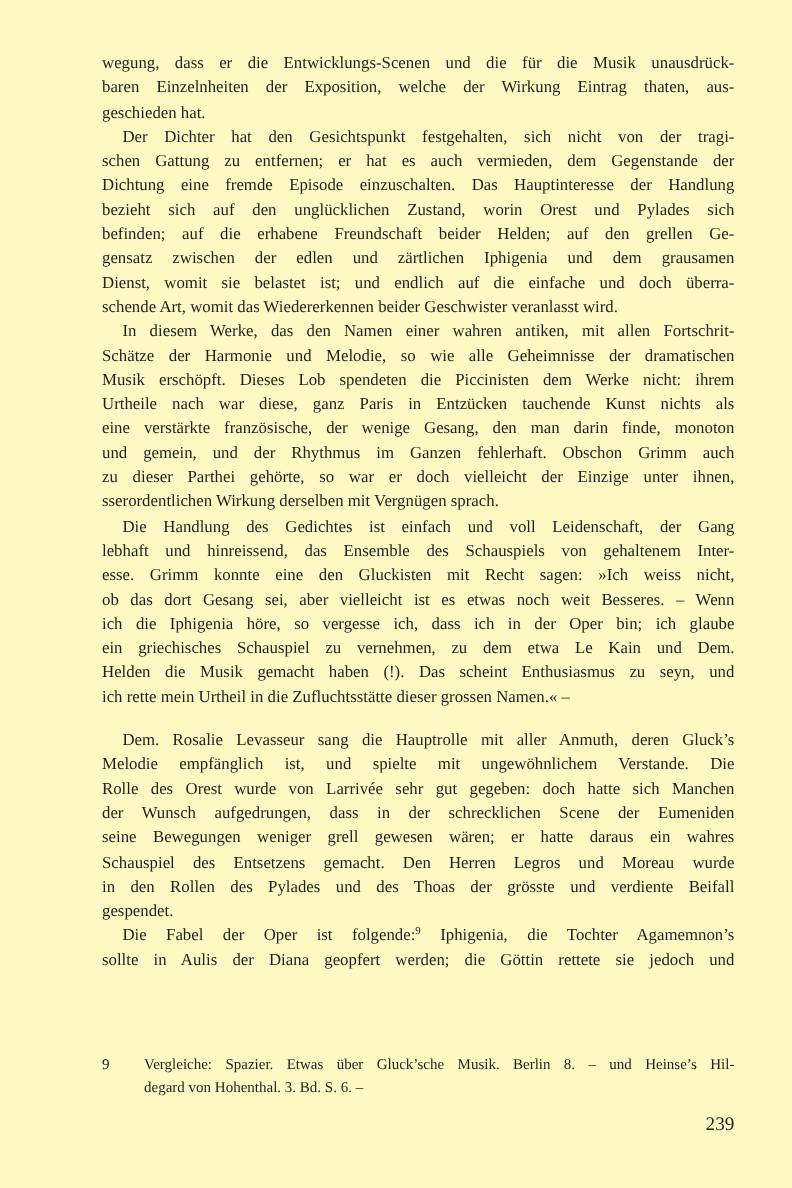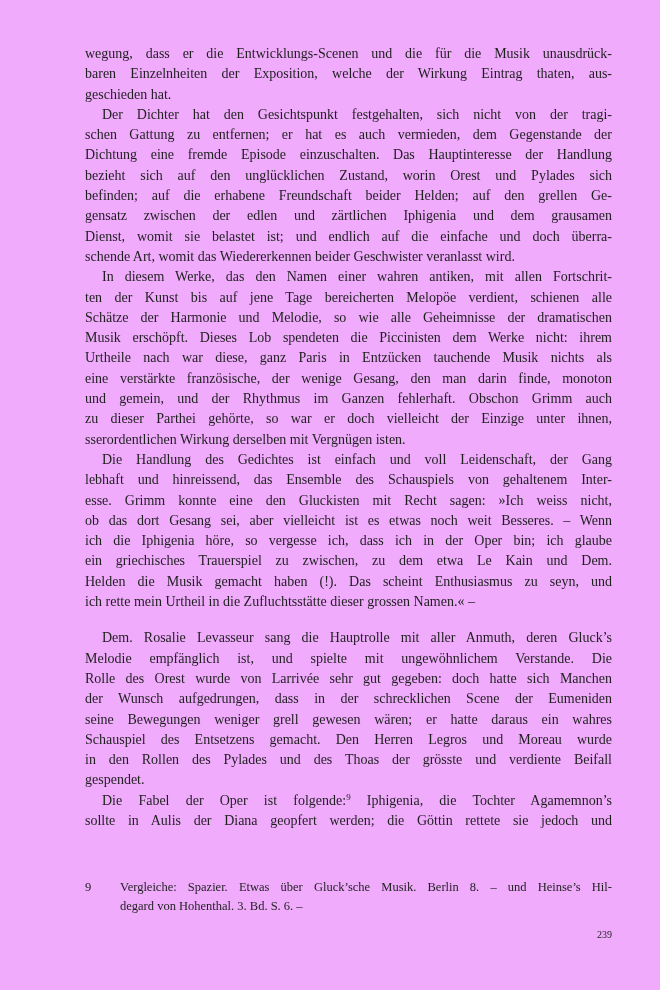--- a/index.html
+++ b/index.html
@@ -1,20 +1,20 @@
 <!DOCTYPE html>
 <html><head>
 <meta charset="utf-8">
 <style>
   html, body { margin: 0; padding: 0; background: #ffffff; }
   .page {
     position: relative;
     width: 660px;
     height: 990px;
-    background: #f0abfc;
+    background: #fef9c3;
     color: #1f1f1f;
     font-family: "Liberation Serif", serif;
     overflow: hidden;
   }
   .body-text {
     position: absolute;
     left: 85px;
     top: 44px;
     width: 527px;
     font-size: 14px;
@@ -47,21 +47,21 @@
   }
   .footnote .line { line-height: 19px; height: 19px; }
   .fn-body { position: relative; padding-left: 35px; }
   .fn-marker { position: absolute; left: 0; top: 0; line-height: 19px; }
   .page-number {
     position: absolute;
     left: 85px;
     top: 929px;
     width: 527px;
     text-align: right;
-    font-size: 10px;
+    font-size: 16px;
   }
 </style>
 </head>
 <body>
 
 <div class="page">
 
   <div class="body-text">
       <div class="para">
         <div class="line"><span>wegung, dass er die Entwicklungs-Scenen und die für die Musik unausdrück-</span></div>
@@ -73,36 +73,35 @@
         <div class="line"><span>schen Gattung zu entfernen; er hat es auch vermieden, dem Gegenstande der</span></div>
         <div class="line"><span>Dichtung eine fremde Episode einzuschalten. Das Hauptinteresse der Handlung</span></div>
         <div class="line"><span>bezieht sich auf den unglücklichen Zustand, worin </span><span class="it">Orest</span><span> und </span><span class="it">Pylades</span><span> sich</span></div>
         <div class="line"><span>befinden; auf die erhabene Freundschaft beider Helden; auf den grellen Ge-</span></div>
         <div class="line"><span>gensatz zwischen der edlen und zärtlichen </span><span class="it">Iphigenia</span><span> und dem grausamen</span></div>
         <div class="line"><span>Dienst, womit sie belastet ist; und endlich auf die einfache und doch überra-</span></div>
         <div class="line last"><span>schende Art, womit das Wiedererkennen beider Geschwister veranlasst wird.</span></div>
       </div>
       <div class="para">
         <div class="line indent"><span>In diesem Werke, das den Namen einer wahren antiken, mit allen Fortschrit-</span></div>
-        <div class="line"><span>ten der Kunst bis auf jene Tage bereicherten Melopöe verdient, schienen alle</span></div>
         <div class="line"><span>Schätze der Harmonie und Melodie, so wie alle Geheimnisse der dramatischen</span></div>
         <div class="line"><span>Musik erschöpft. Dieses Lob spendeten die </span><span class="it">Piccini</span><span>sten dem Werke nicht: ihrem</span></div>
-        <div class="line"><span>Urtheile nach war diese, ganz </span><span class="it">Paris</span><span> in Entzücken tauchende Musik nichts als</span></div>
+        <div class="line"><span>Urtheile nach war diese, ganz </span><span class="it">Paris</span><span> in Entzücken tauchende Kunst nichts als</span></div>
         <div class="line"><span>eine verstärkte französische, der wenige Gesang, den man darin finde, monoton</span></div>
         <div class="line"><span>und gemein, und der Rhythmus im Ganzen fehlerhaft. Obschon </span><span class="it">Grimm</span><span> auch</span></div>
         <div class="line"><span>zu dieser Parthei gehörte, so war er doch vielleicht der Einzige unter ihnen,</span></div>
-        <div class="line last"><span>sserordentlichen Wirkung derselben mit Vergnügen isten.</span></div>
+        <div class="line last"><span>sserordentlichen Wirkung derselben mit Vergnügen sprach.</span></div>
       </div>
       <div class="para">
         <div class="line indent"><span>Die Handlung des Gedichtes ist einfach und voll Leidenschaft, der Gang</span></div>
         <div class="line"><span>lebhaft und hinreissend, das Ensemble des Schauspiels von gehaltenem Inter-</span></div>
         <div class="line"><span>esse. </span><span class="it">Grimm</span><span> konnte eine den </span><span class="it">Gluck</span><span>isten mit Recht sagen: »Ich weiss nicht,</span></div>
         <div class="line"><span>ob das dort Gesang sei, aber vielleicht ist es etwas noch weit Besseres. – Wenn</span></div>
         <div class="line"><span>ich die </span><span class="it">Iphigenia</span><span> höre, so vergesse ich, dass ich in der Oper bin; ich glaube</span></div>
-        <div class="line"><span>ein griechisches Trauerspiel zu zwischen, zu dem etwa </span><span class="it">Le Kain</span><span> und Dem.</span></div>
+        <div class="line"><span>ein griechisches Schauspiel zu vernehmen, zu dem etwa </span><span class="it">Le Kain</span><span> und Dem.</span></div>
         <div class="line"><span class="it">Helden</span><span> die Musik gemacht haben (!). Das scheint Enthusiasmus zu seyn, und</span></div>
         <div class="line last"><span>ich rette mein Urtheil in die Zufluchtsstätte dieser grossen Namen.« –</span></div>
       </div>
       <div class="para space-before">
         <div class="line indent"><span>Dem. </span><span class="it">Rosalie Levasseur</span><span> sang die Hauptrolle mit aller Anmuth, deren </span><span class="it">Gluck</span><span>’s</span></div>
         <div class="line"><span>Melodie empfänglich ist, und spielte mit ungewöhnlichem Verstande. Die</span></div>
         <div class="line"><span>Rolle des </span><span class="it">Orest</span><span> wurde von </span><span class="it">Larrivée</span><span> sehr gut gegeben: doch hatte sich Manchen</span></div>
         <div class="line"><span>der Wunsch aufgedrungen, dass in der schrecklichen Scene der </span><span class="it">Eumeniden</span></div>
         <div class="line"><span>seine Bewegungen weniger grell gewesen wären; er hatte daraus ein wahres</span></div>
         <div class="line"><span>Schauspiel des Entsetzens gemacht. Den Herren </span><span class="it">Legros</span><span> und </span><span class="it">Moreau</span><span> wurde</span></div>

